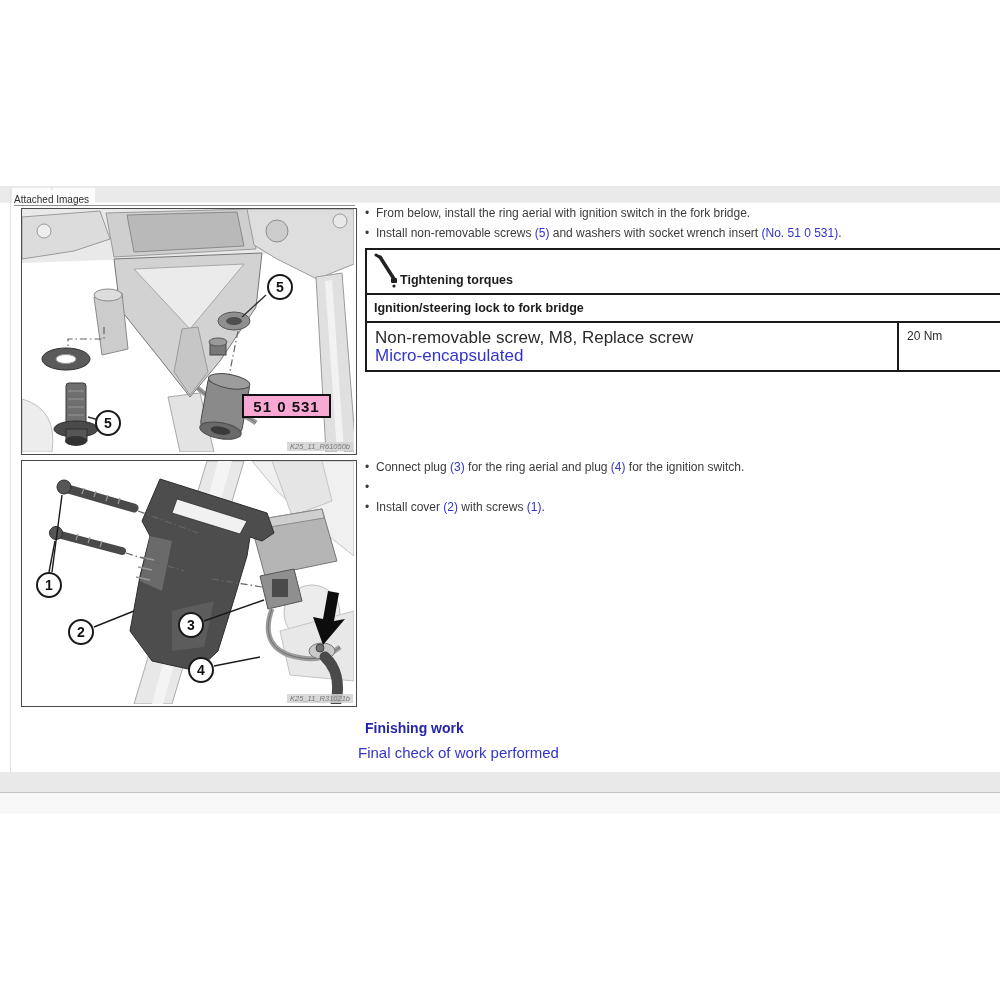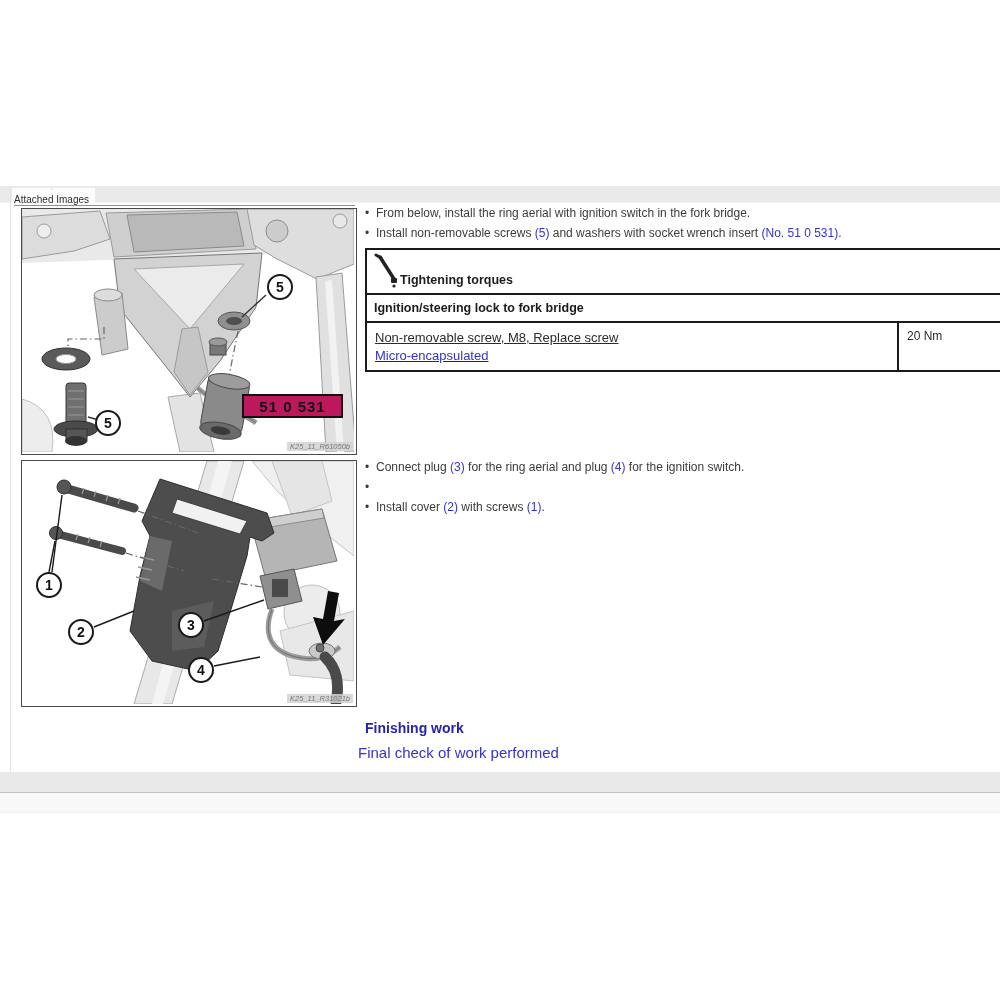--- a/index.html
+++ b/index.html
@@ -13,41 +13,41 @@
   .att-label{font-size:10px;color:#2e2e2e;white-space:nowrap;}
   .att-underline{position:absolute;left:14px;top:205px;width:341px;height:0;border-top:1px solid #8f8f8f;}
 
   
   .panel{position:absolute;left:21px;width:334px;height:245px;background:#fff;border:1px solid #4a4a4a;}
   .panel1{top:208px;}
   .panel2{top:460px;}
   .panel svg{position:absolute;left:0;top:0;}
   .callout{position:absolute;width:26px;height:26px;border:2px solid #1a1a1a;border-radius:50%;background:#fff;
            display:flex;align-items:center;justify-content:center;font-size:14px;font-weight:bold;color:#111;box-sizing:border-box;}
-  .toolbox{position:absolute;left:220px;top:185px;width:101px;height:24px;background:#be185d;border:2px solid #111;
+  .toolbox{position:absolute;left:220px;top:185px;width:89px;height:24px;background:#f9a8d4;border:2px solid #111;
            display:flex;align-items:center;justify-content:center;font-size:15px;font-weight:bold;color:#111;letter-spacing:1px;box-sizing:border-box;}
   .watermark{position:absolute;right:3px;bottom:3px;font-size:7.5px;color:#777;background:rgba(210,210,210,.85);padding:1px 3px;line-height:1;font-style:italic;}
 
   
   .bullets{position:absolute;left:365px;width:600px;font-size:12px;color:#3b3b3b;}
   .list1{top:203px;}
   .list2{top:457px;}
   .bullet-row{display:flex;line-height:20px;}
   .bullet-dot{width:11px;flex:0 0 11px;color:#3b3b3b;}
   .ref-link{color:#3333cc;cursor:pointer;}
 
   
   .torque-table{position:absolute;left:365px;top:248px;width:700px;border:2px solid #1a1a1a;background:#fff;box-sizing:border-box;}
   .tt-header{position:relative;height:43px;border-bottom:2px solid #1a1a1a;}
   .tt-header svg{position:absolute;left:5px;top:2px;}
   .tt-title{position:absolute;left:33px;top:23px;font-size:12.5px;font-weight:bold;color:#1c1c1c;}
   .tt-section{height:26px;border-bottom:2px solid #1a1a1a;font-size:12.5px;font-weight:bold;color:#1c1c1c;
               display:flex;align-items:center;padding-left:7px;}
   .tt-row{display:flex;height:47px;}
-  .tt-desc{width:532px;box-sizing:border-box;border-right:2px solid #1a1a1a;padding:6px 8px;font-size:13px;color:#2b2b2b;line-height:18px;text-decoration:underline;}
+  .tt-desc{width:532px;box-sizing:border-box;border-right:2px solid #1a1a1a;padding:6px 8px;font-size:17px;color:#2b2b2b;line-height:18px;}
   .tt-val{flex:1;padding:6px 8px;font-size:12px;color:#2b2b2b;}
 
   
   .finishing-heading{position:absolute;left:365px;top:720px;font-size:14px;font-weight:bold;color:#2424ad;}
   .finishing-link{position:absolute;left:358px;top:744px;font-size:15px;}
 
   
   .bottom-strip1{position:absolute;left:0;top:772px;width:1000px;height:20px;background:#e9e9e9;border-bottom:1px solid #c4c4c4;}
   .bottom-strip2{position:absolute;left:0;top:793px;width:1000px;height:19px;background:#f8f8f8;border-bottom:1px solid #efefef;}
 </style>

